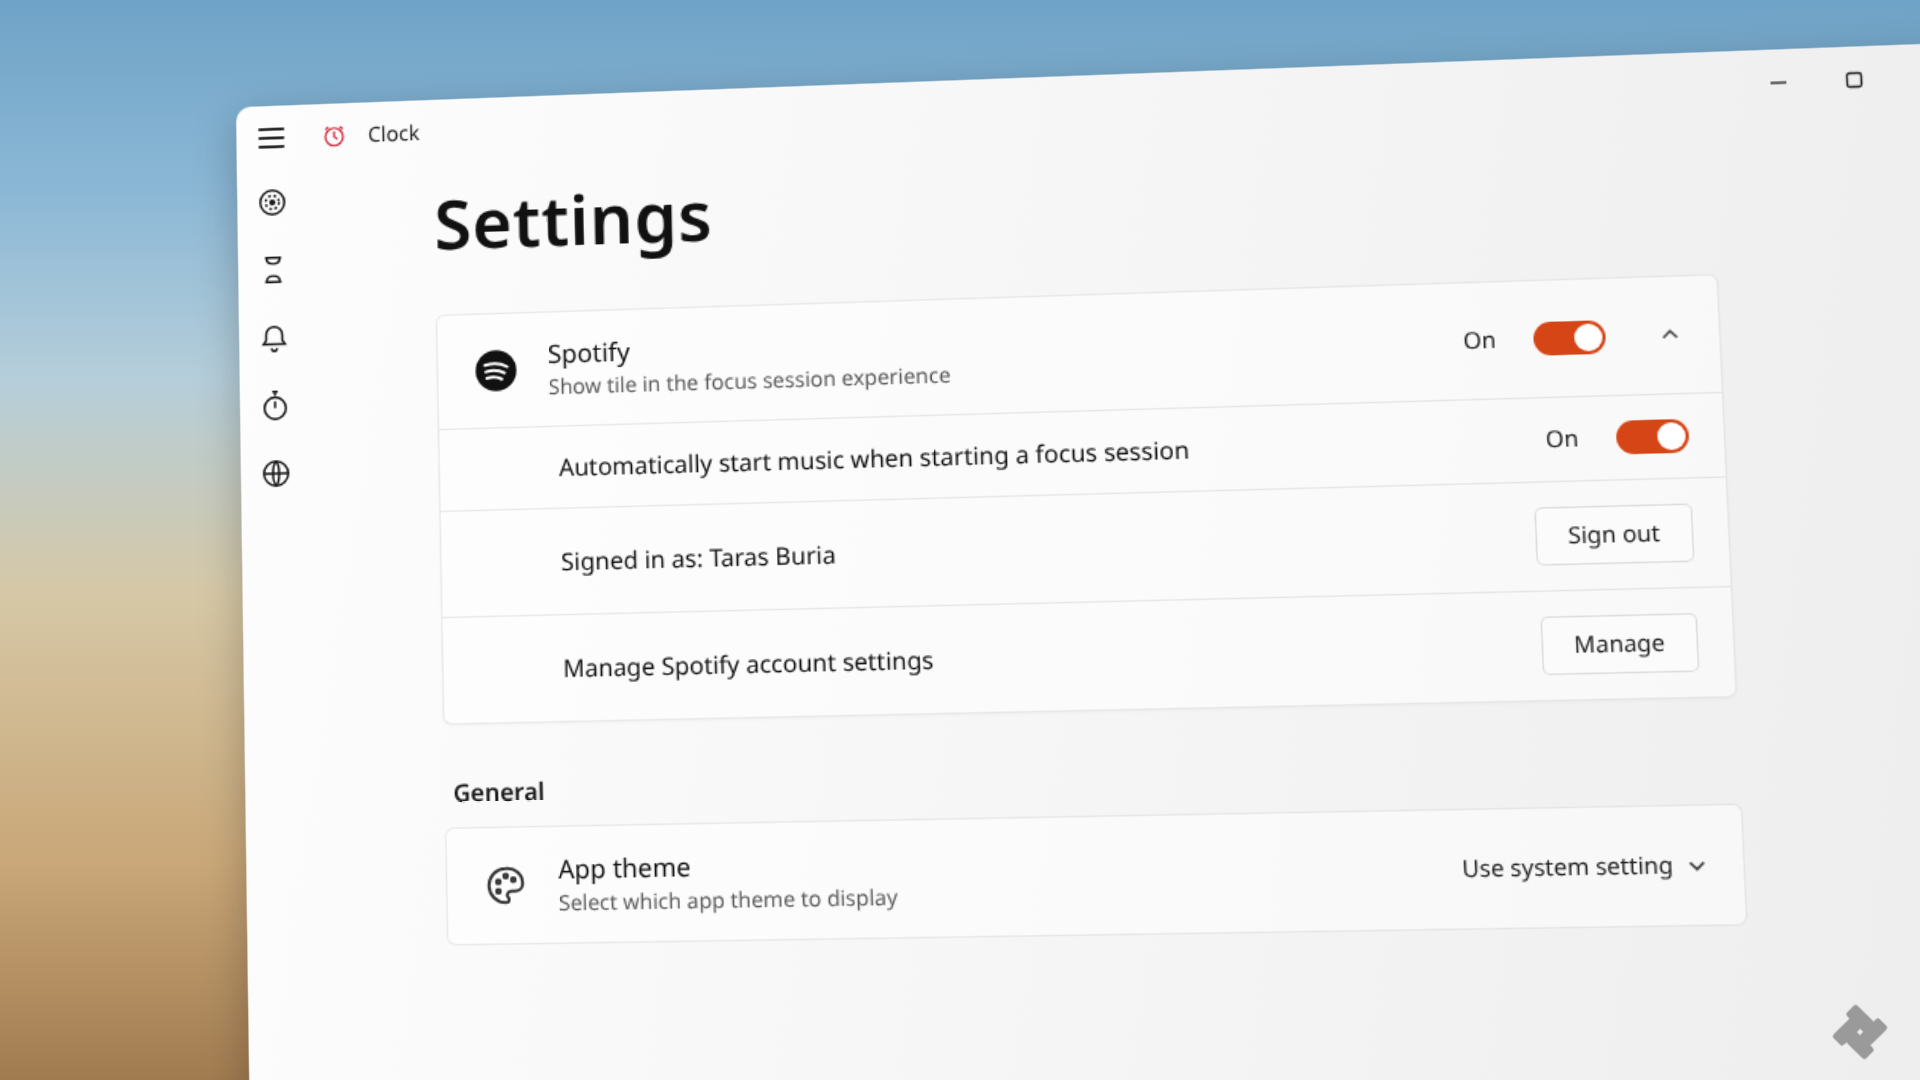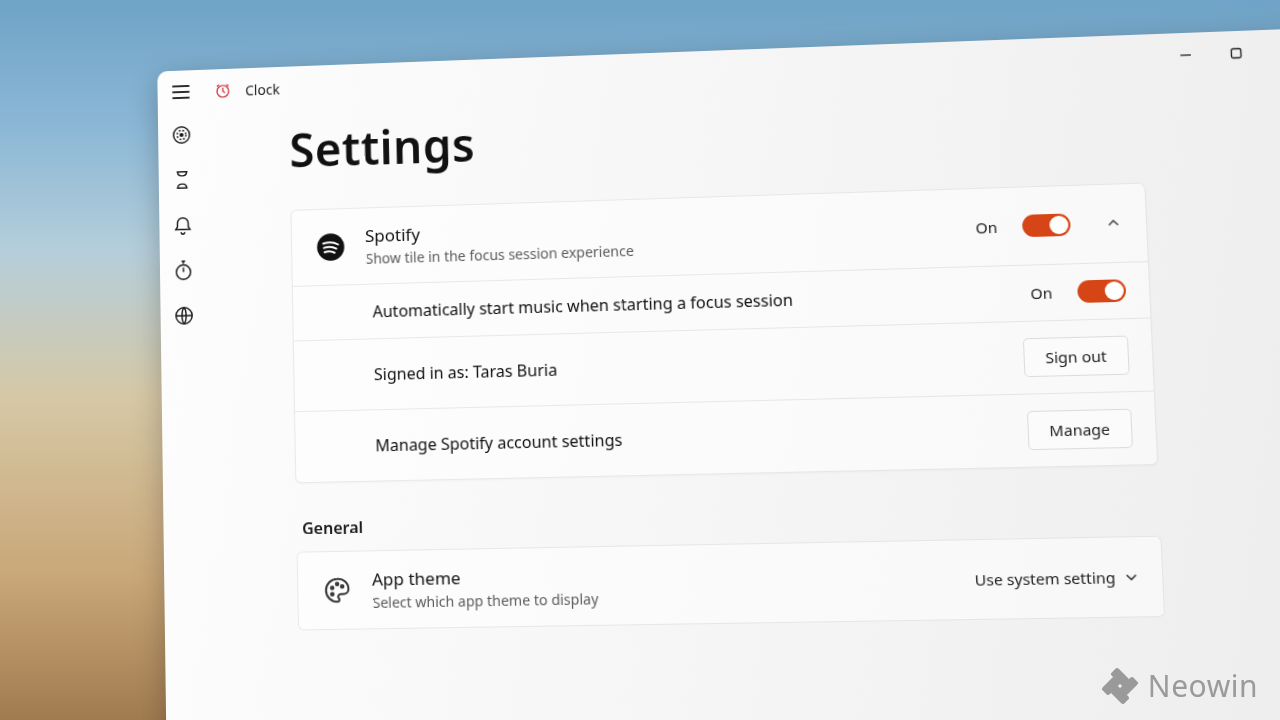--- a/index.html
+++ b/index.html
@@ -270,14 +270,13 @@
   </div>
 </div>
 
 <div class="watermark">
   <div class="logo">
     <span class="a"></span>
       <span class="b"></span>
       <span class="c"></span>
       <span class="d"></span>
   </div>
-  <span>Neowin</span>
 </div>
 
 </body></html>

